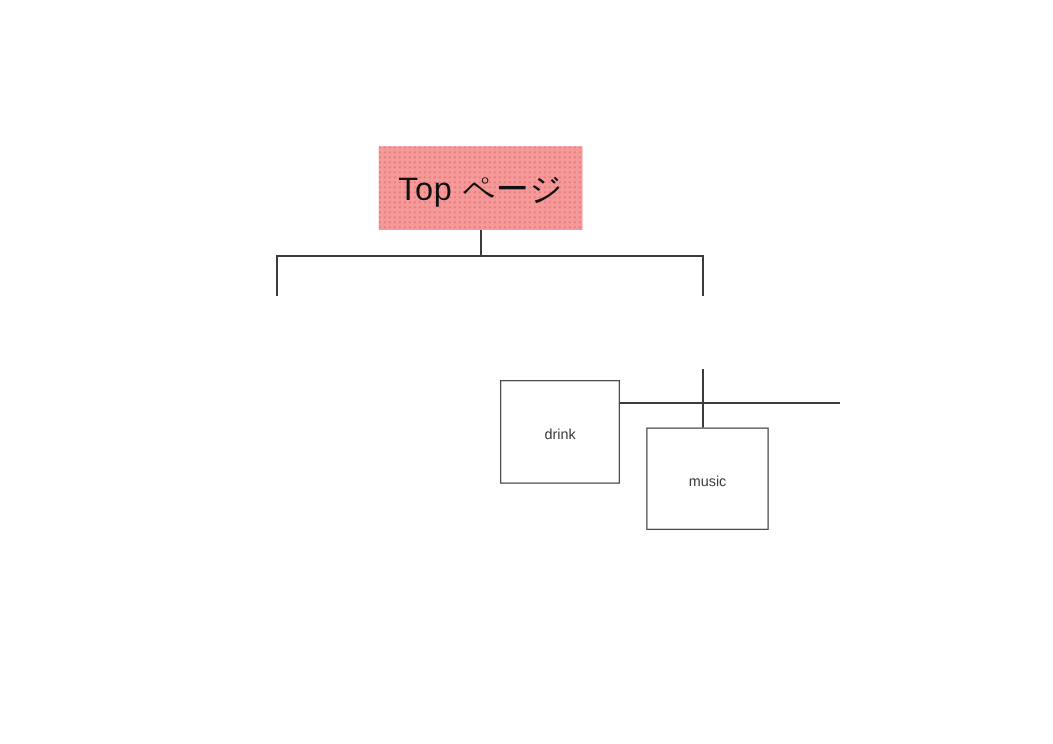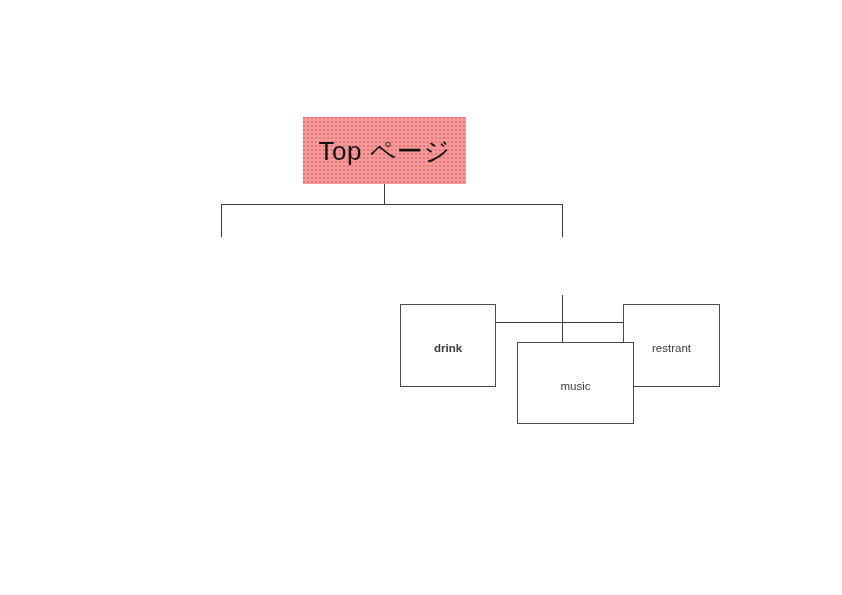--- a/index.html
+++ b/index.html
@@ -101,25 +101,22 @@
       <line x1="448" y1="322.5" x2="672" y2="322.5"></line>
     </g>
   </svg>
 
   <div class="node node-root" style="left:303px; top:117px; width:163px; height:67px;">
     <span class="node-label">Top ページ</span>
   </div>
 
 
 
-  <div class="node node-leaf leaf-drink" style="left:400px; top:304px; width:96px; height:83px;font-weight:bold;">
+  <div class="node node-leaf leaf-drink" style="left:400px; top:304px; width:96px; height:83px;">
     <span class="leaf-label node-label">drink</span>
   </div>
 
-  <div class="node node-leaf leaf-restrant" style="left:623px; top:304px; width:97px; height:83px;">
-    <span class="leaf-label node-label">restrant</span>
-  </div>
 
-  <div class="node node-leaf leaf-music" style="left:517px; top:342px; width:117px; height:82px;">
+  <div class="node node-leaf leaf-music" style="left:517px; top:342px; width:98px; height:82px;">
     <span class="leaf-label node-label">music</span>
   </div>
 
 </div>
 
 </body></html>

